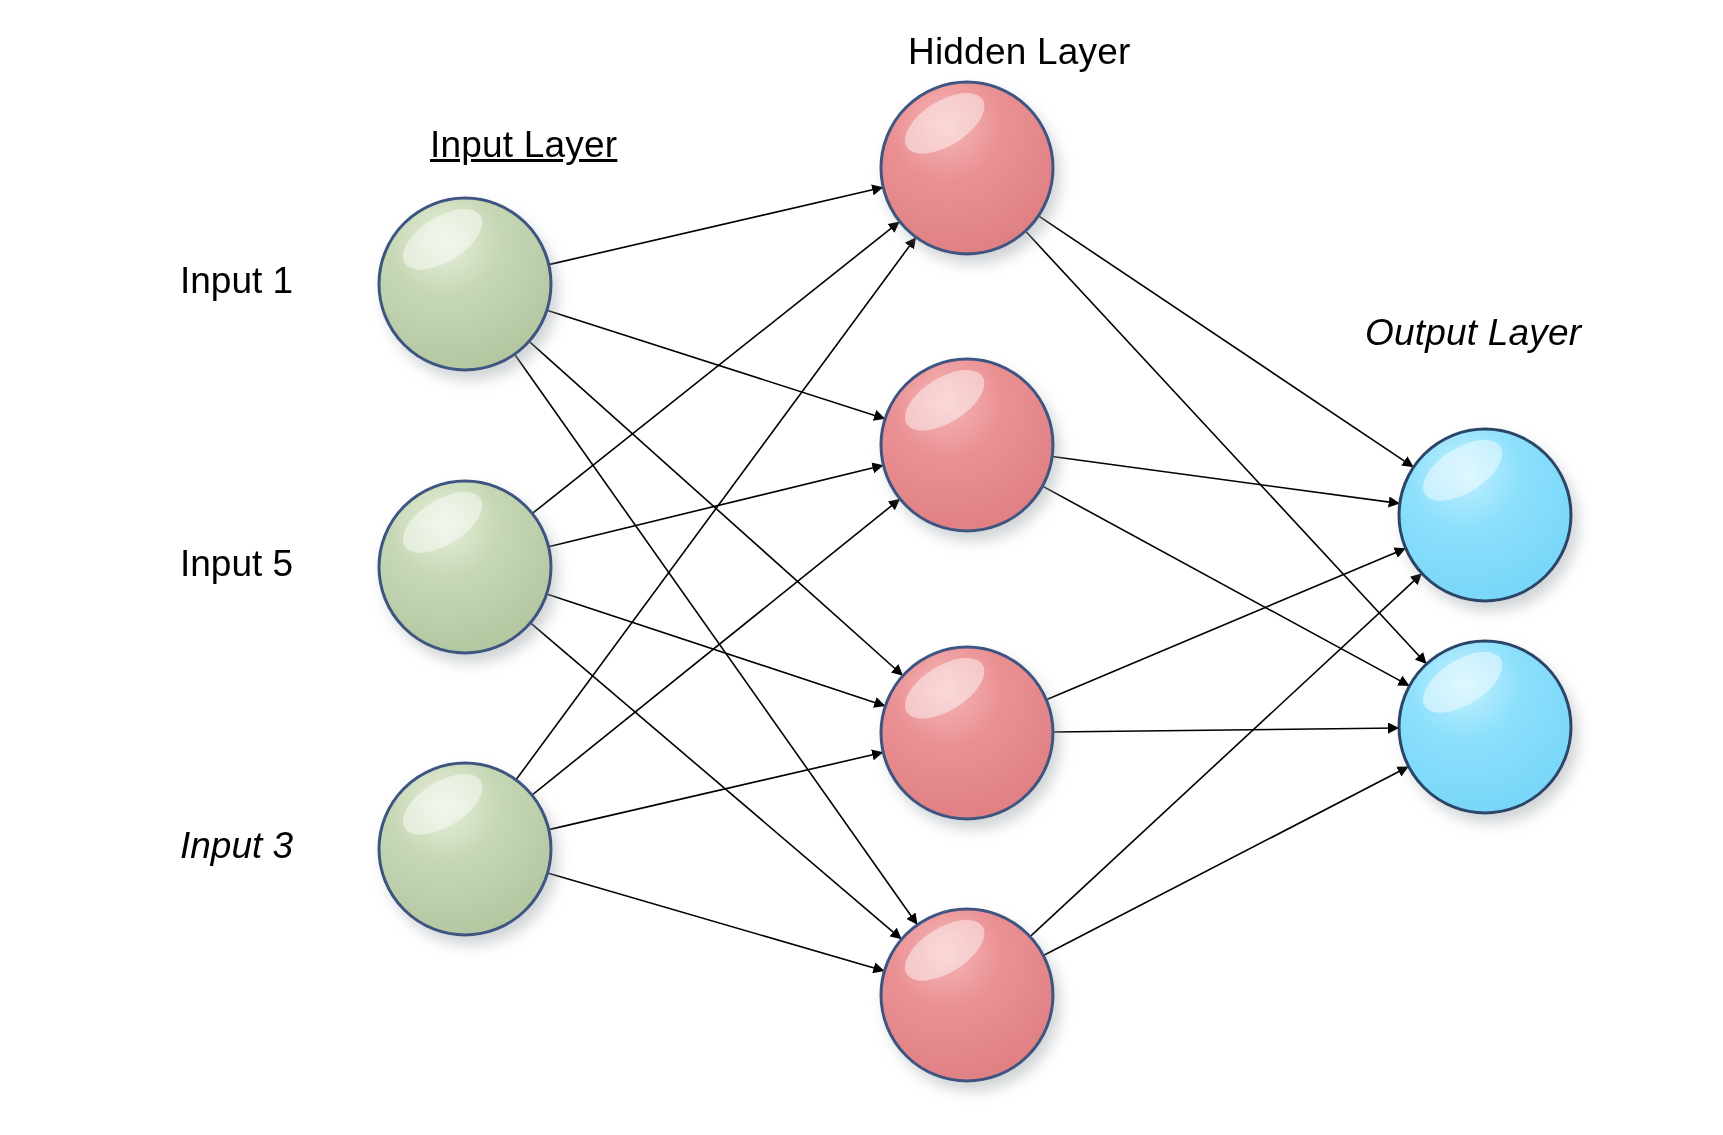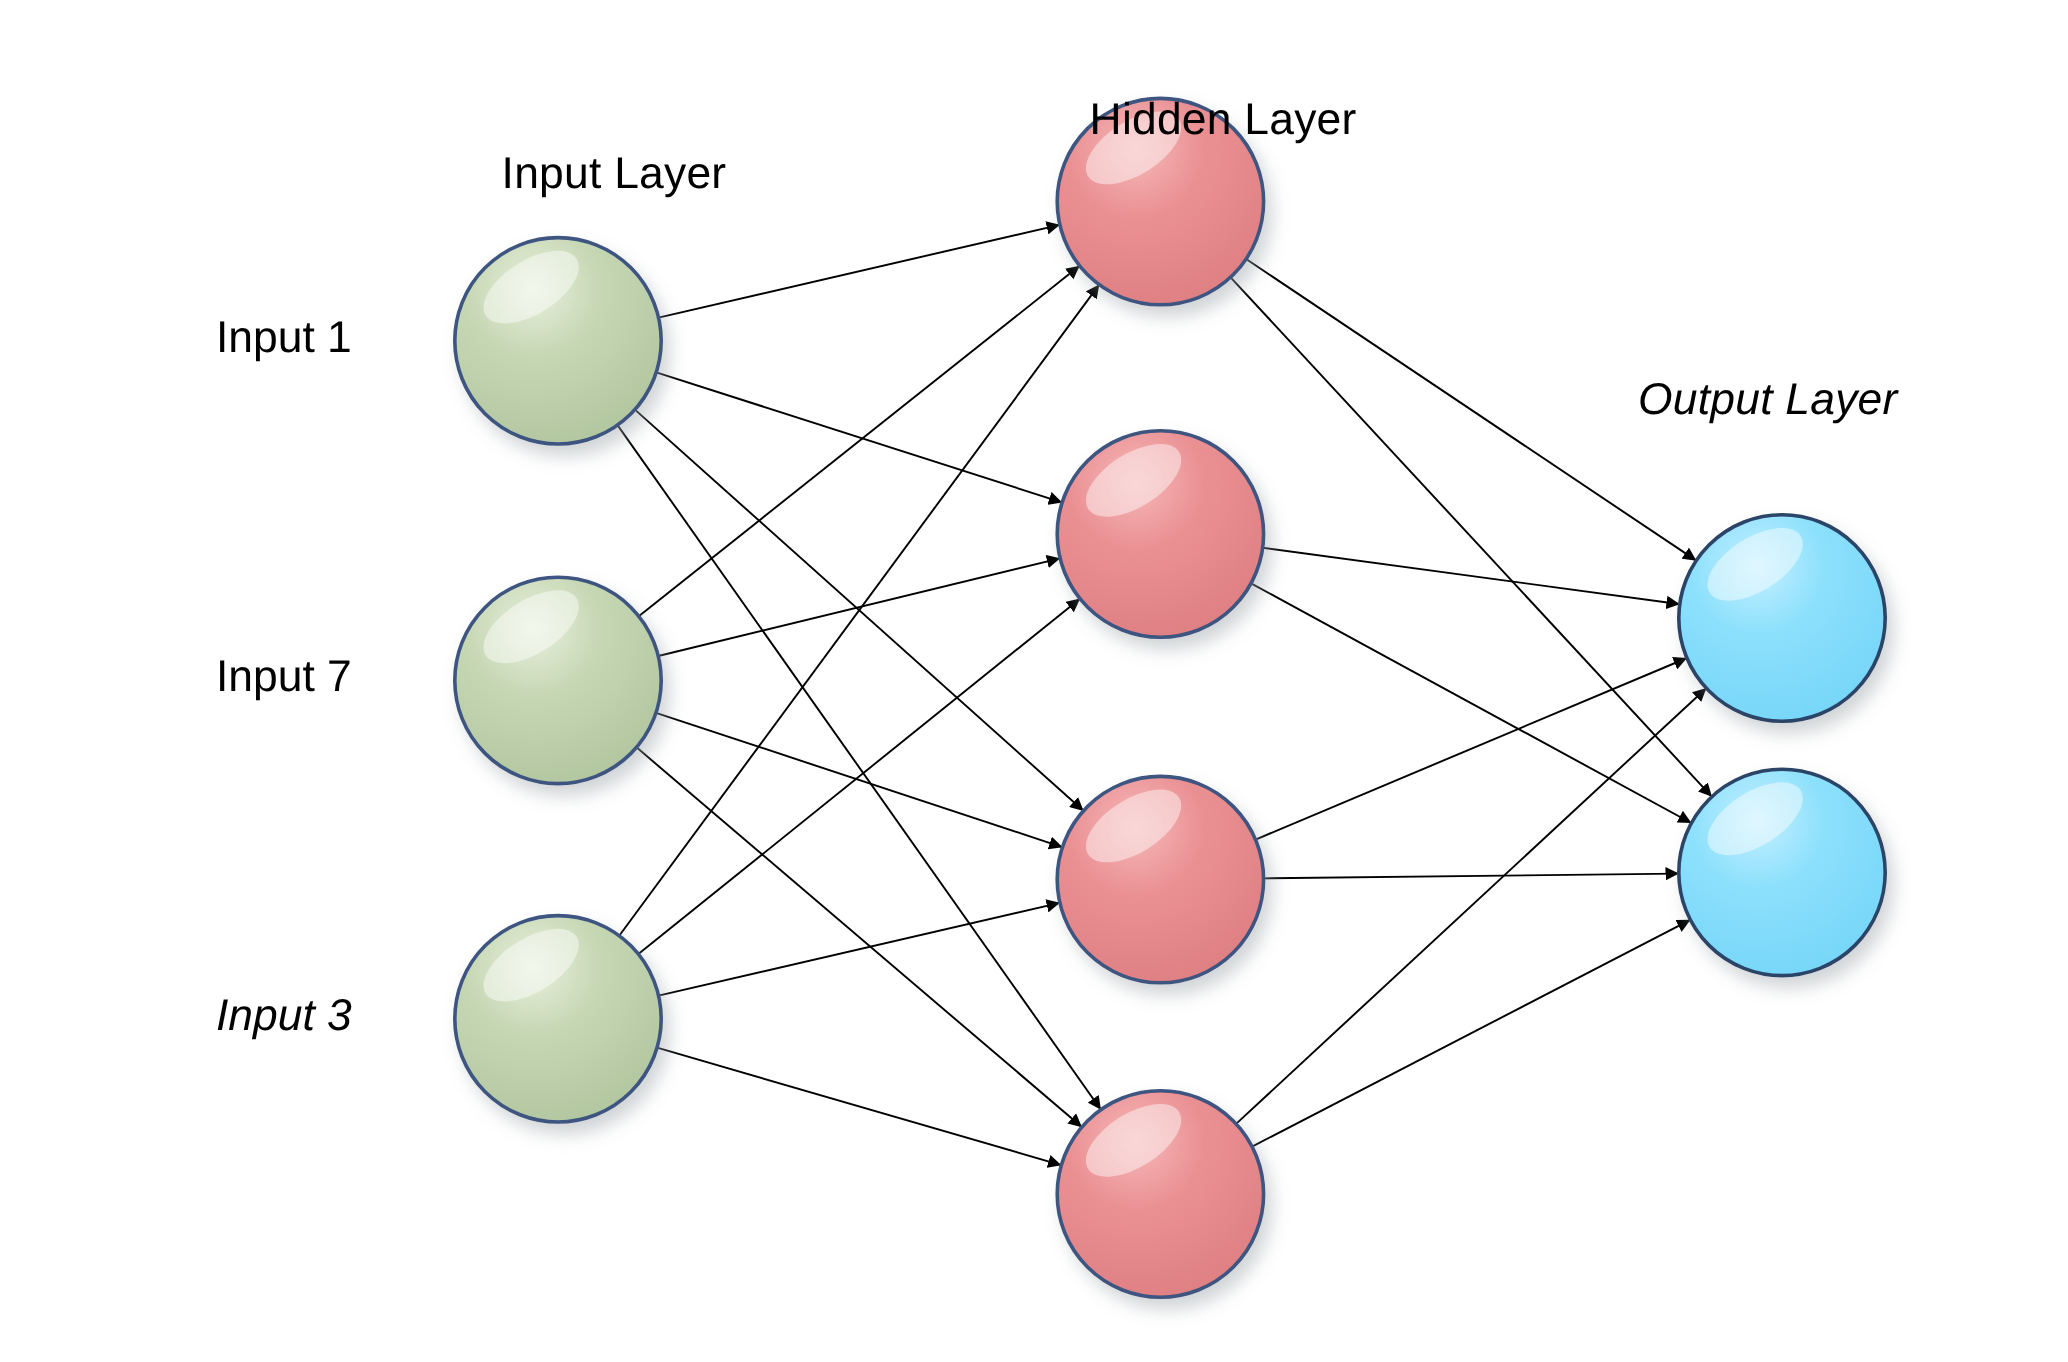--- a/index.html
+++ b/index.html
@@ -107,21 +107,21 @@
         <circle cx="967" cy="995" r="86" fill="url(#gRed)" stroke="#3C5580" stroke-width="3" filter="url(#shadow)"></circle>
         <ellipse cx="944.64" cy="950.28" rx="44.72" ry="22.36" transform="rotate(-32 944.64 950.28)" fill="#ffffff" opacity="0.45"></ellipse>
         <circle cx="1485" cy="515" r="86" fill="url(#gBlue)" stroke="#2C4468" stroke-width="3" filter="url(#shadow)"></circle>
         <ellipse cx="1462.64" cy="470.28" rx="44.72" ry="22.36" transform="rotate(-32 1462.64 470.28)" fill="#ffffff" opacity="0.45"></ellipse>
         <circle cx="1485" cy="727" r="86" fill="url(#gBlue)" stroke="#2C4468" stroke-width="3" filter="url(#shadow)"></circle>
         <ellipse cx="1462.64" cy="682.28" rx="44.72" ry="22.36" transform="rotate(-32 1462.64 682.28)" fill="#ffffff" opacity="0.45"></ellipse>
       </g>
   </svg>
 
   <div id="labels">
-      <div class="layer-title" style="left: 418px; top: 124px;">Input Layer</div>
-      <div class="layer-title" style="left: 908px; top: 31px; margin-top: 48px;">Hidden Layer</div>
+      <div class="layer-title" style="left: 430px; top: 124px; text-decoration: underline;">Input Layer</div>
+      <div class="layer-title" style="left: 908px; top: 31px;">Hidden Layer</div>
       <div class="layer-title" style="left: 1365px; top: 312px; font-style: italic;">Output Layer</div>
       <div class="node-label" style="left: 180px; top: 260px;">Input 1</div>
-      <div class="node-label" style="left: 180px; top: 543px;">Input 7</div>
+      <div class="node-label" style="left: 180px; top: 543px;">Input 5</div>
       <div class="node-label" style="left: 180px; top: 825px; font-style: italic;">Input 3</div>
     </div>
 
 </div>
 
 </body></html>

